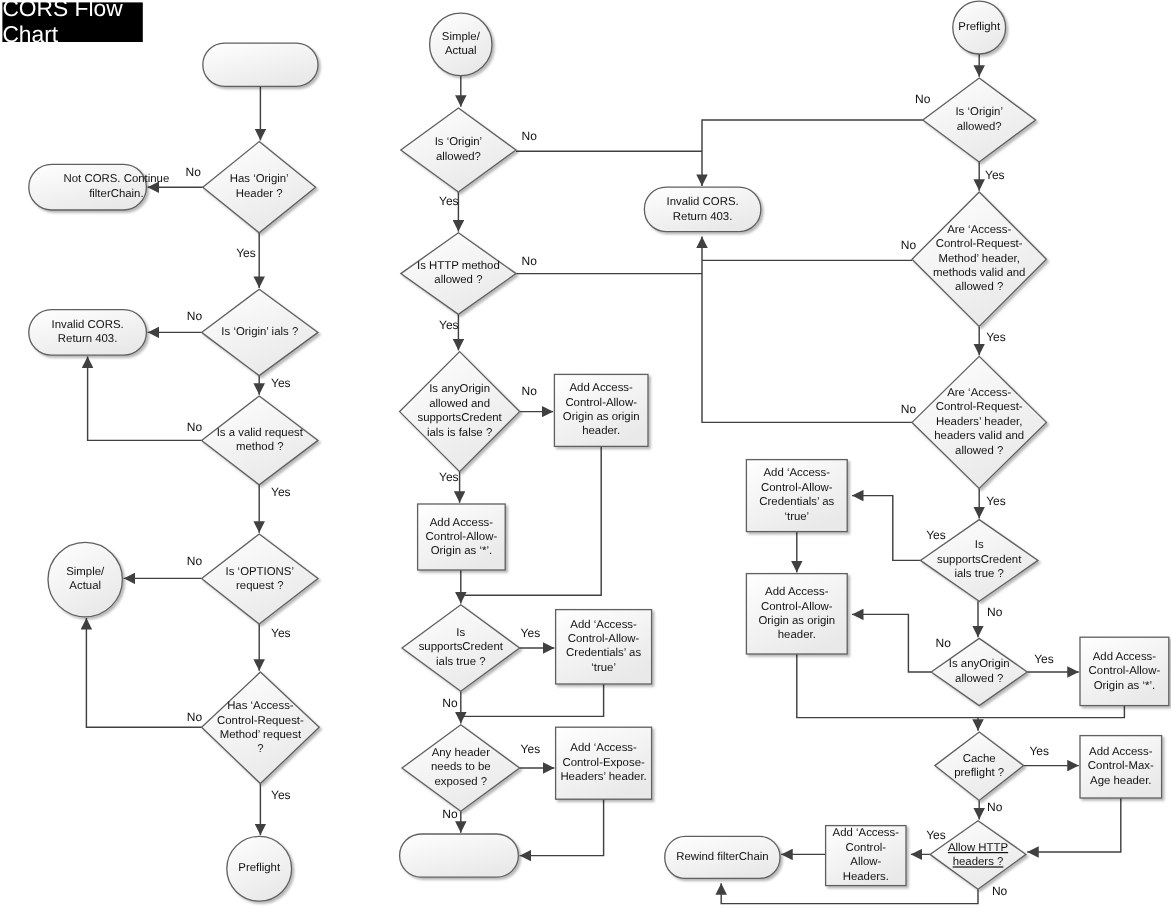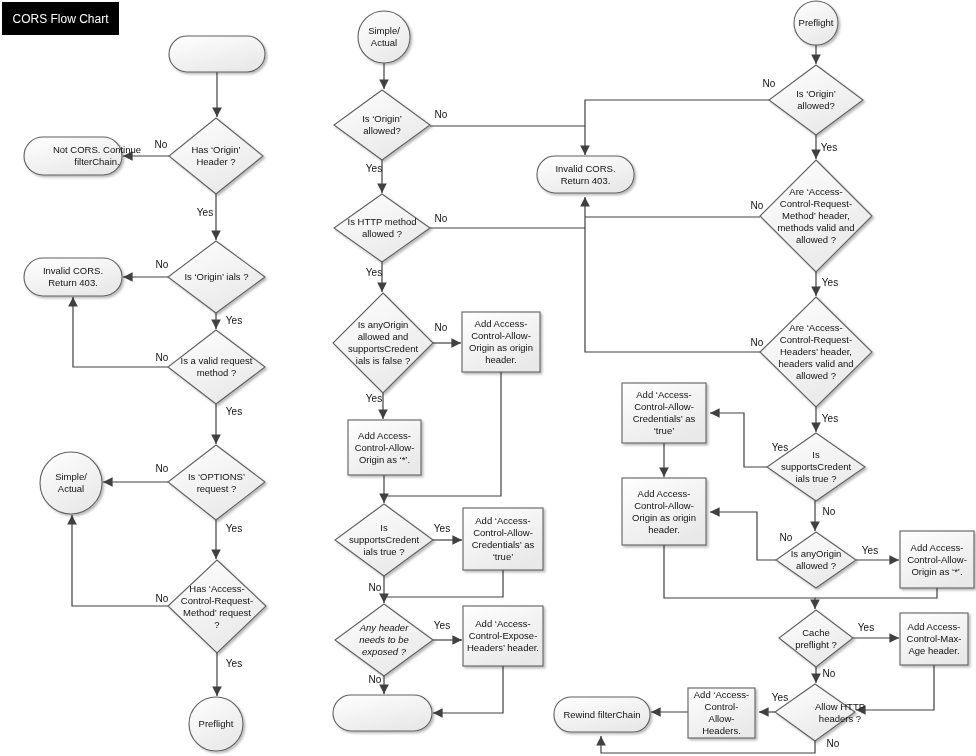--- a/index.html
+++ b/index.html
@@ -1,20 +1,20 @@
 <!DOCTYPE html>
 <html><head>
 <meta charset="utf-8">
 <style>
   html,body{margin:0;padding:0;background:#fff;}
   .canvas{position:relative;width:976px;height:756px;background:#fff;overflow:hidden;
           font-family:"Liberation Sans",sans-serif;}
   .edges{position:absolute;left:0;top:0;}
   .title{position:absolute;left:2px;top:2px;width:117px;height:33px;background:#000;color:#fff;
-         display:flex;align-items:center;justify-content:center;font-size:12px;}
+         display:flex;align-items:center;justify-content:center;font-size:19px;}
   .nlabel{position:absolute;display:flex;align-items:center;justify-content:center;
           text-align:center;white-space:pre-line;font-size:9.5px;line-height:12px;color:#111;}
   .elabel{position:absolute;font-size:10px;color:#111;transform:translate(-50%,-50%);}
 </style>
 </head>
 <body>
 
 <div class="canvas">
 
 <svg class="edges" width="976" height="756" viewBox="0 0 976 756">
@@ -164,21 +164,21 @@
 <div class="nlabel" style="left:348px;top:420px;width:73px;height:55px;">Add Access-
 Control-Allow-
 Origin as ‘*’.</div>
 <div class="nlabel" style="left:335px;top:504px;width:98px;height:72px;">Is
 supportsCredent
 ials true ?</div>
 <div class="nlabel" style="left:463px;top:508px;width:80px;height:62px;">Add ‘Access-
 Control-Allow-
 Credentials’ as
 ‘true’</div>
-<div class="nlabel" style="left:335px;top:604px;width:98px;height:72px;font-style:italic;">Any header
+<div class="nlabel" style="left:335px;top:604px;width:98px;height:72px;">Any header
 needs to be
 exposed ?</div>
 <div class="nlabel" style="left:463px;top:606px;width:80px;height:60px;">Add ‘Access-
 Control-Expose-
 Headers’ header.</div>
 
 <div class="nlabel" style="left:794px;top:1px;width:44px;height:44px;">Preflight</div>
 <div class="nlabel" style="left:769px;top:65px;width:94px;height:70px;">Is ‘Origin’
 allowed?</div>
 <div class="nlabel" style="left:760px;top:160px;width:112px;height:112px;">Are ‘Access-
@@ -205,21 +205,21 @@
 <div class="nlabel" style="left:776px;top:532px;width:80px;height:56px;">Is anyOrigin
 allowed ?</div>
 <div class="nlabel" style="left:900px;top:531px;width:74px;height:57px;">Add Access-
 Control-Allow-
 Origin as ‘*’.</div>
 <div class="nlabel" style="left:779px;top:610px;width:74px;height:57px;">Cache
 preflight ?</div>
 <div class="nlabel" style="left:900px;top:613px;width:68px;height:52px;">Add Access-
 Control-Max-
 Age header.</div>
-<div class="nlabel" style="left:800px;top:684px;width:80px;height:57px;">Allow HTTP
+<div class="nlabel" style="left:775px;top:684px;width:80px;height:57px;text-decoration:underline;">Allow HTTP
 headers ?</div>
 <div class="nlabel" style="left:688px;top:688px;width:67px;height:50px;">Add ‘Access-
 Control-
 Allow-
 Headers.</div>
 <div class="nlabel" style="left:554px;top:697px;width:96px;height:35px;">Rewind filterChain</div>
 
 <div class="elabel" style="left:161px;top:144px;">No</div>
 <div class="elabel" style="left:205px;top:212px;">Yes</div>
 <div class="elabel" style="left:162px;top:264px;">No</div>

